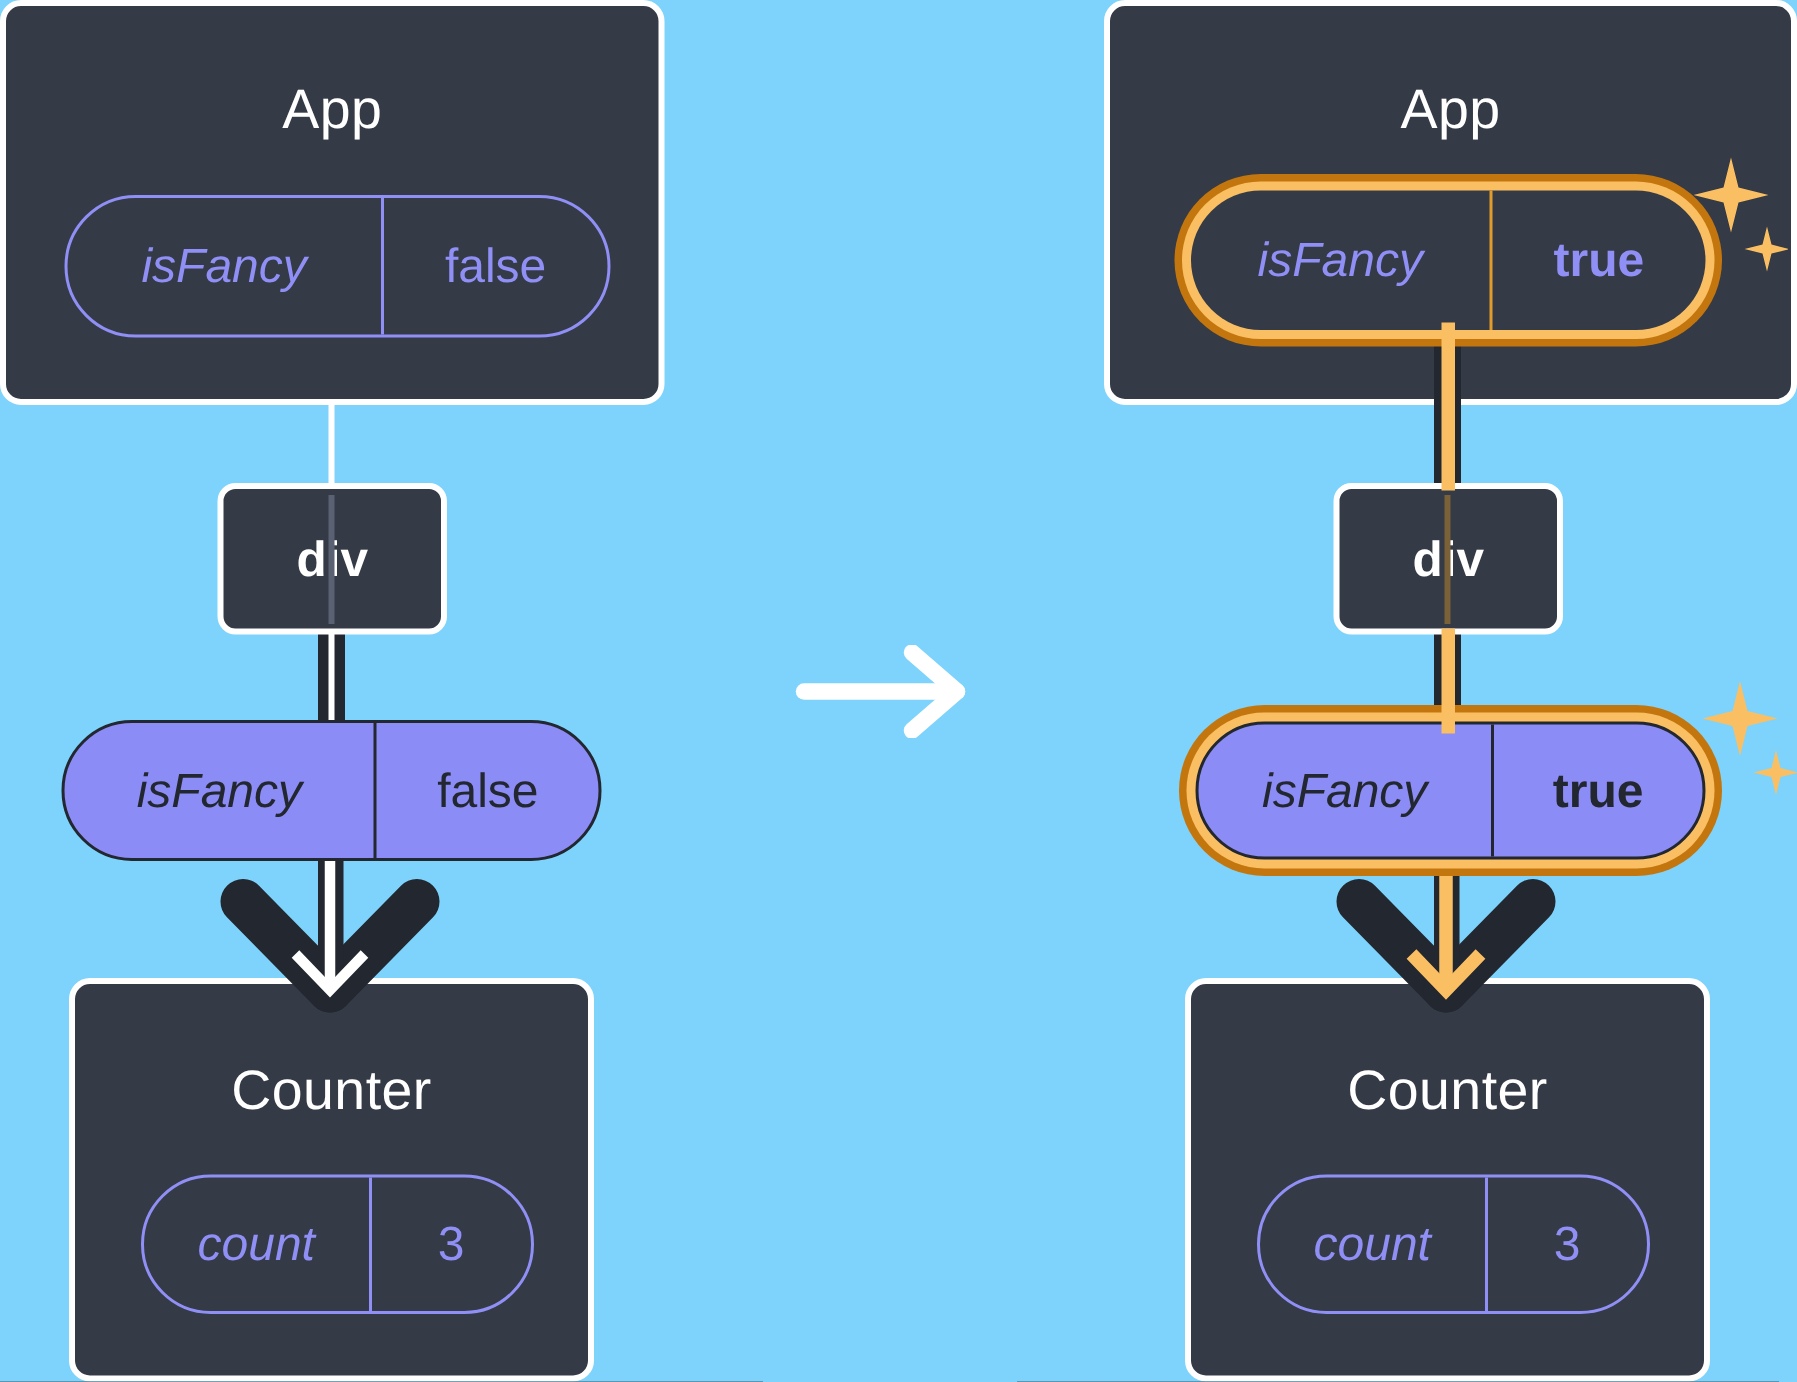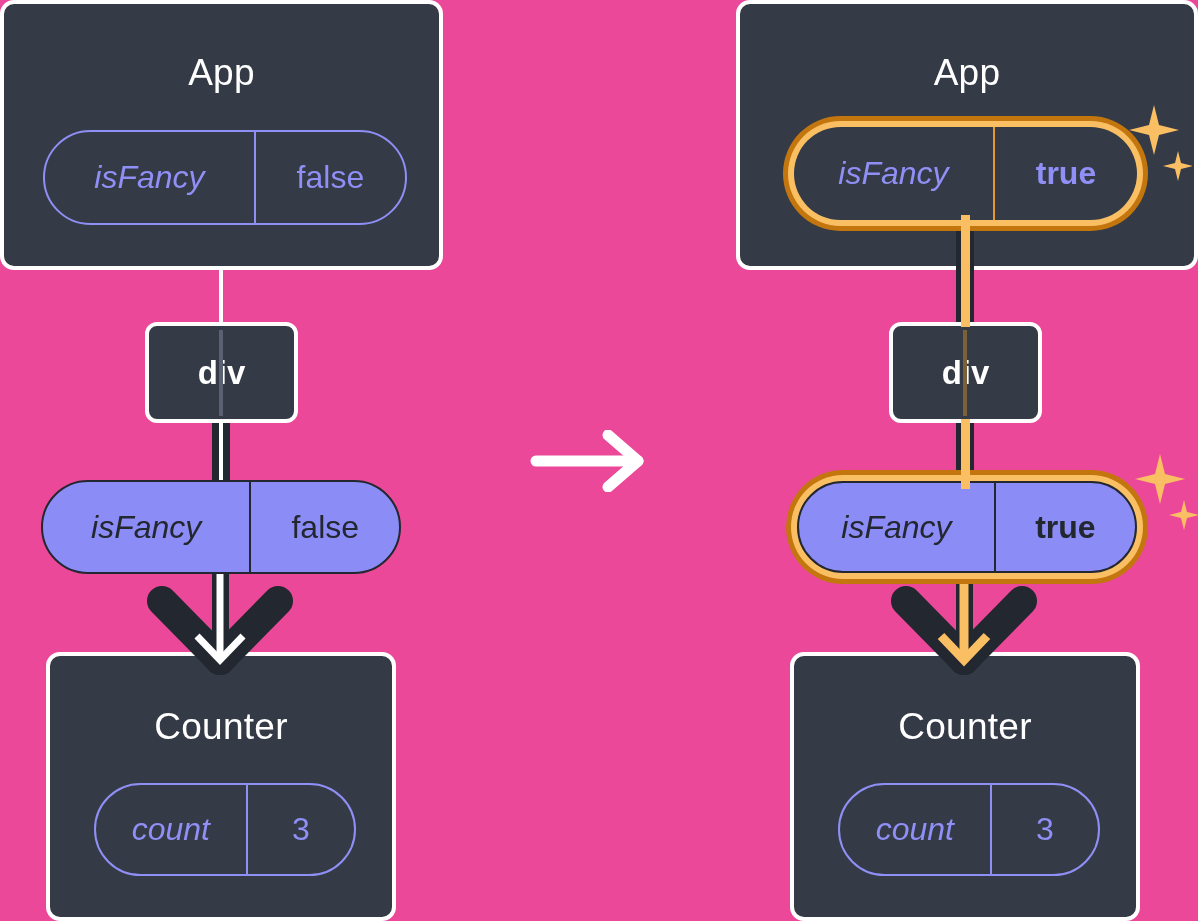--- a/index.html
+++ b/index.html
@@ -4,21 +4,21 @@
 <style>
   html, body {
     margin: 0; padding: 0;
     background: #4a6670;
     font-family: "Liberation Sans", sans-serif;
   }
   #stage {
     position: relative;
     width: 1198px;
     height: 921px;
-    background: #ec4899;
+    background: #7dd3fc;
     overflow: hidden;
   }
 
   
   .node-box {
     position: absolute;
     background: #343a46;
     border: 4px solid #ffffff;
     border-radius: 14px;
     box-sizing: border-box;

